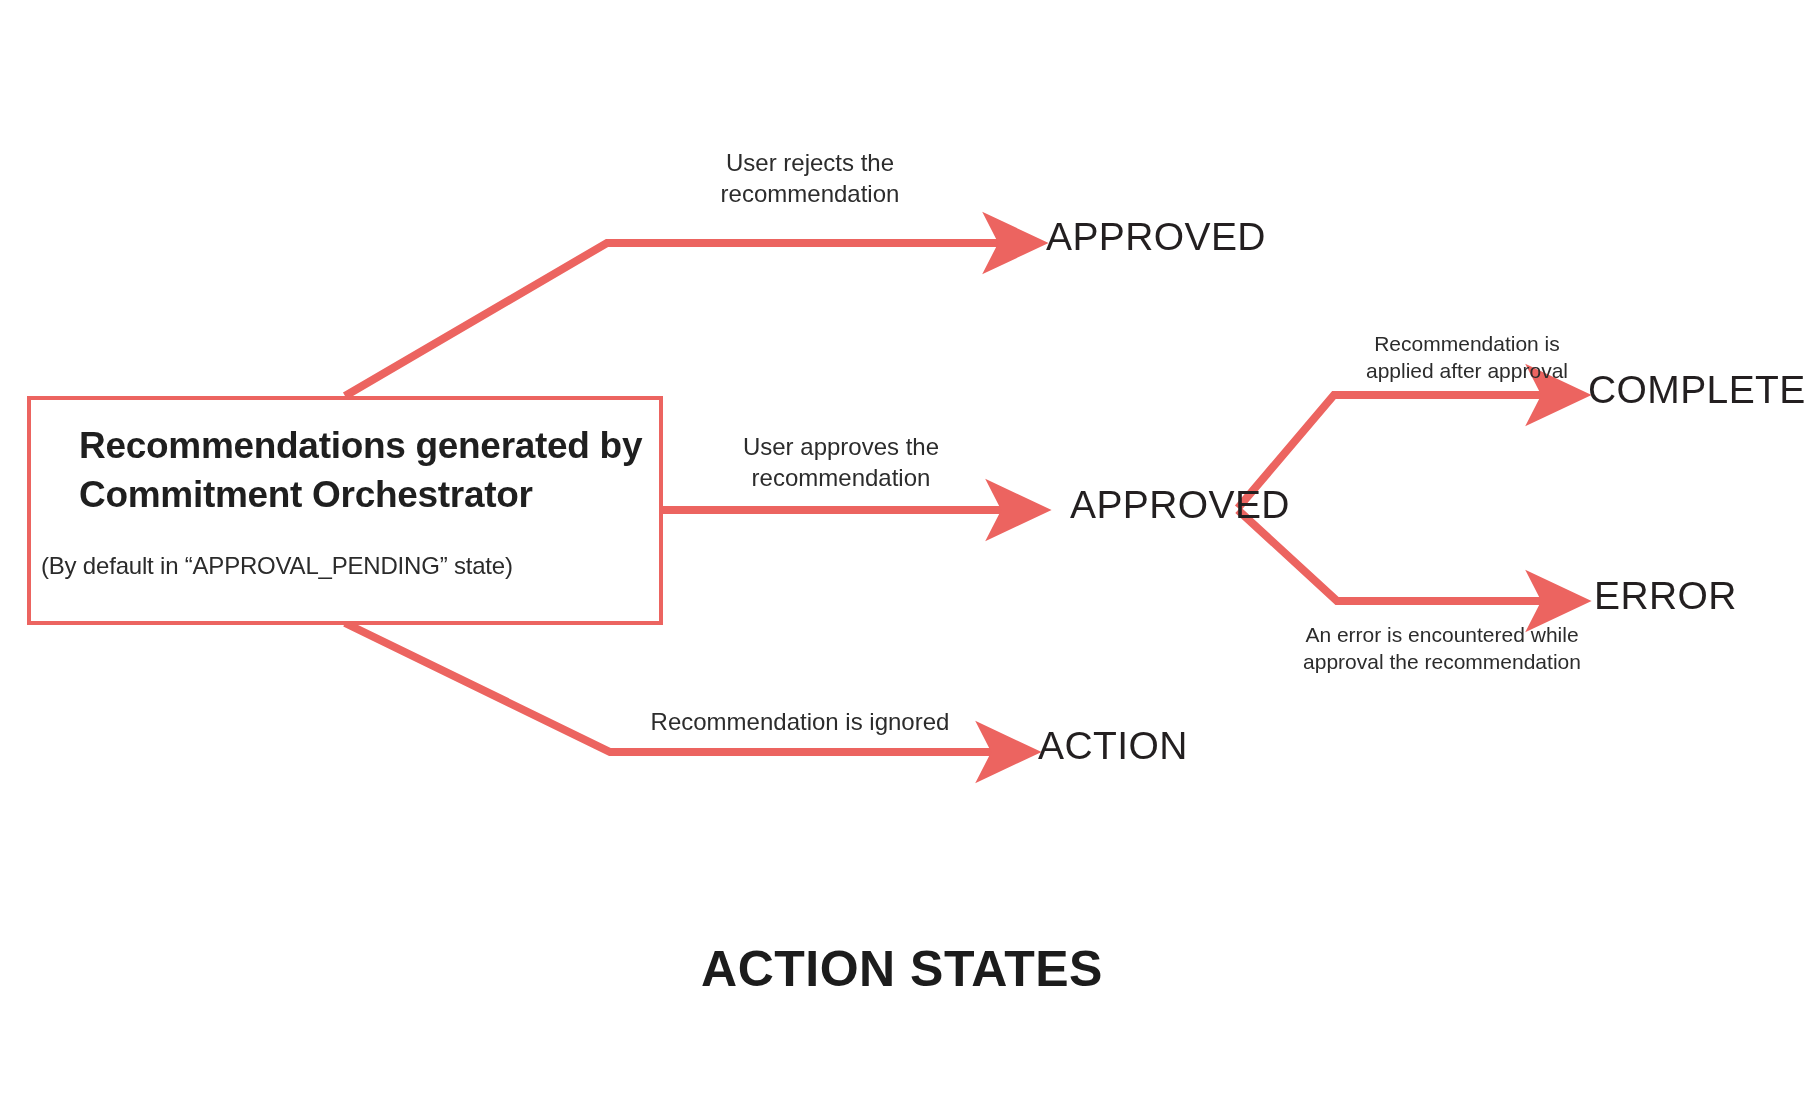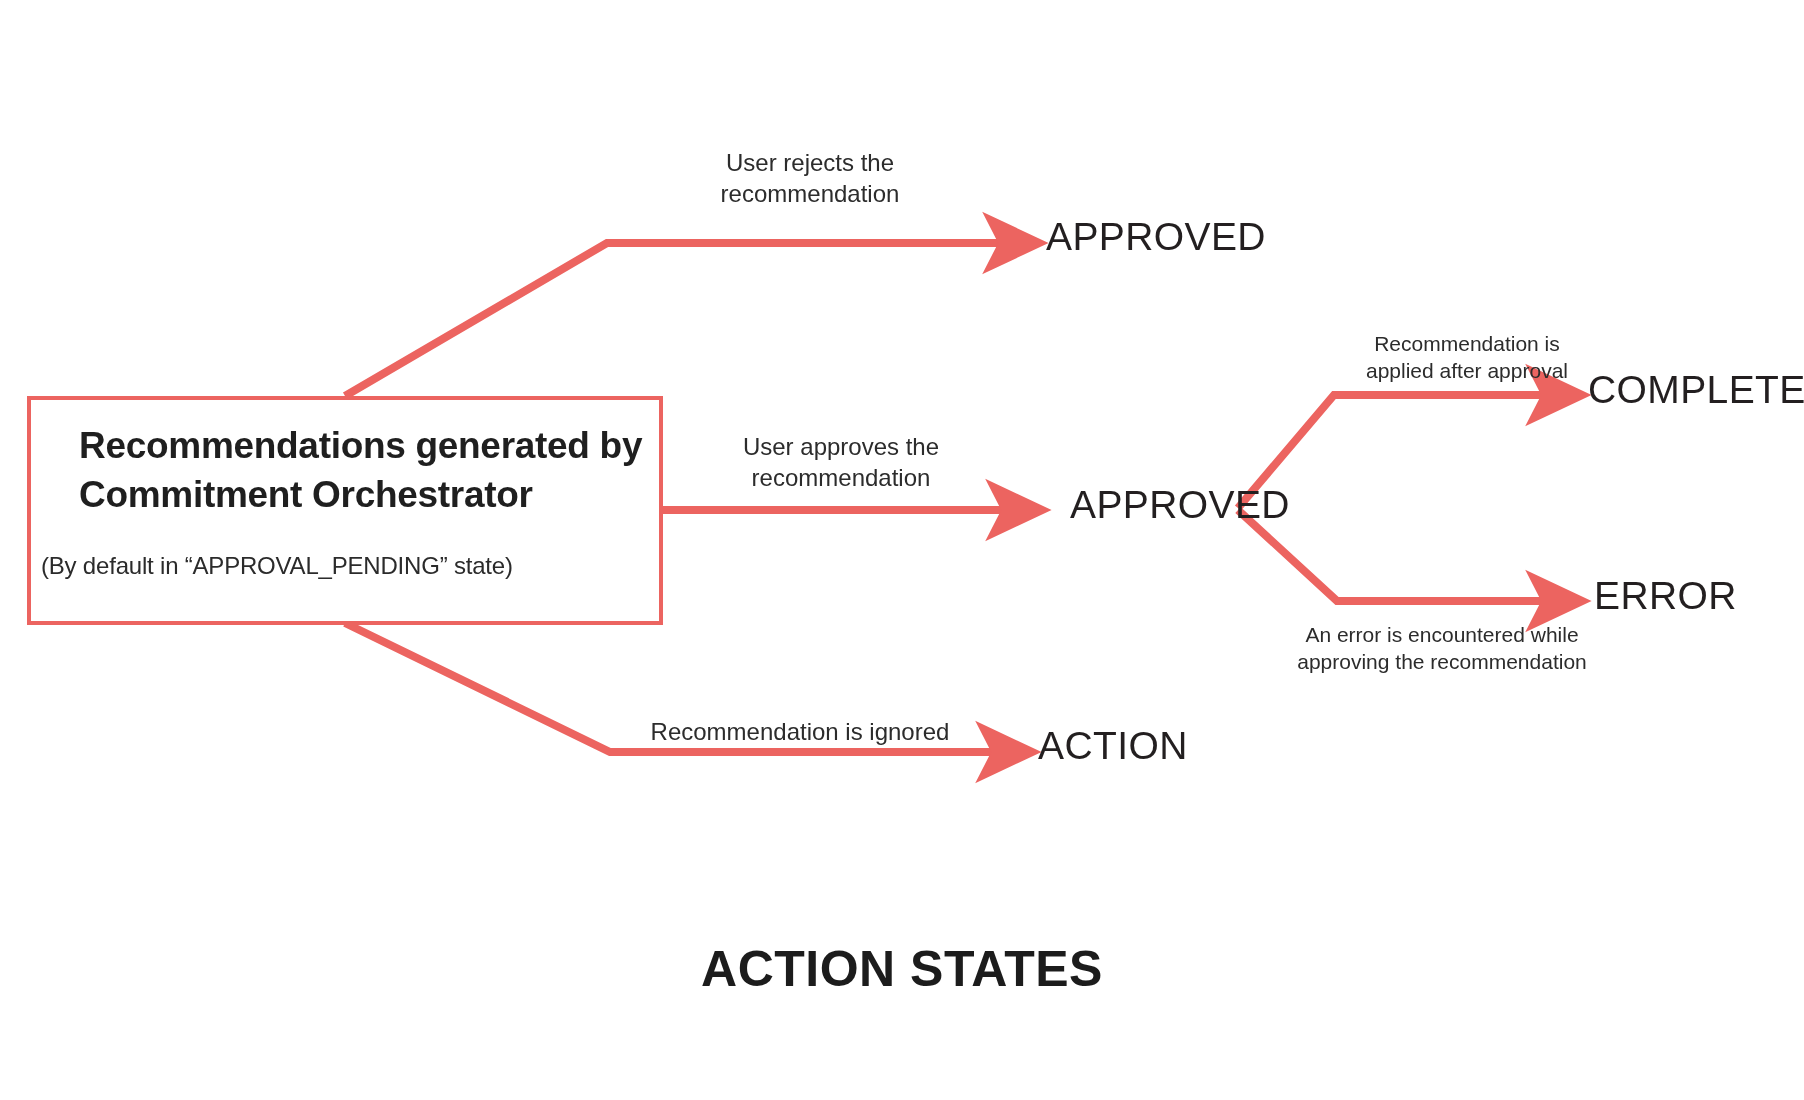--- a/index.html
+++ b/index.html
@@ -93,23 +93,23 @@
   <div class="state" style="left:1588px;top:368px;">COMPLETED</div>
 
   <div class="state" style="left:1594px;top:574px;text-align:right;">ERROR</div>
 
   <div class="edge-label lbl-lg" style="left:640px;top:148px;width:340px;">User rejects the
 recommendation</div>
 
   <div class="edge-label lbl-lg" style="left:676px;top:432px;width:330px;">User approves the
 recommendation</div>
 
-  <div class="edge-label lbl-lg" style="left:600px;top:707px;width:400px;margin-top:10px;">Recommendation is ignored</div>
+  <div class="edge-label lbl-lg" style="left:600px;top:707px;width:400px;">Recommendation is ignored</div>
 
   <div class="edge-label lbl-sm" style="left:1322px;top:331px;width:290px;text-align:center;">Recommendation is
 applied after approval</div>
 
   <div class="edge-label lbl-sm" style="left:1272px;top:622px;width:340px;">An error is encountered while
-approving the recommendation</div>
+approval the recommendation</div>
 
   <div class="page-title">ACTION STATES</div>
 
 </div>
 
 </body></html>

